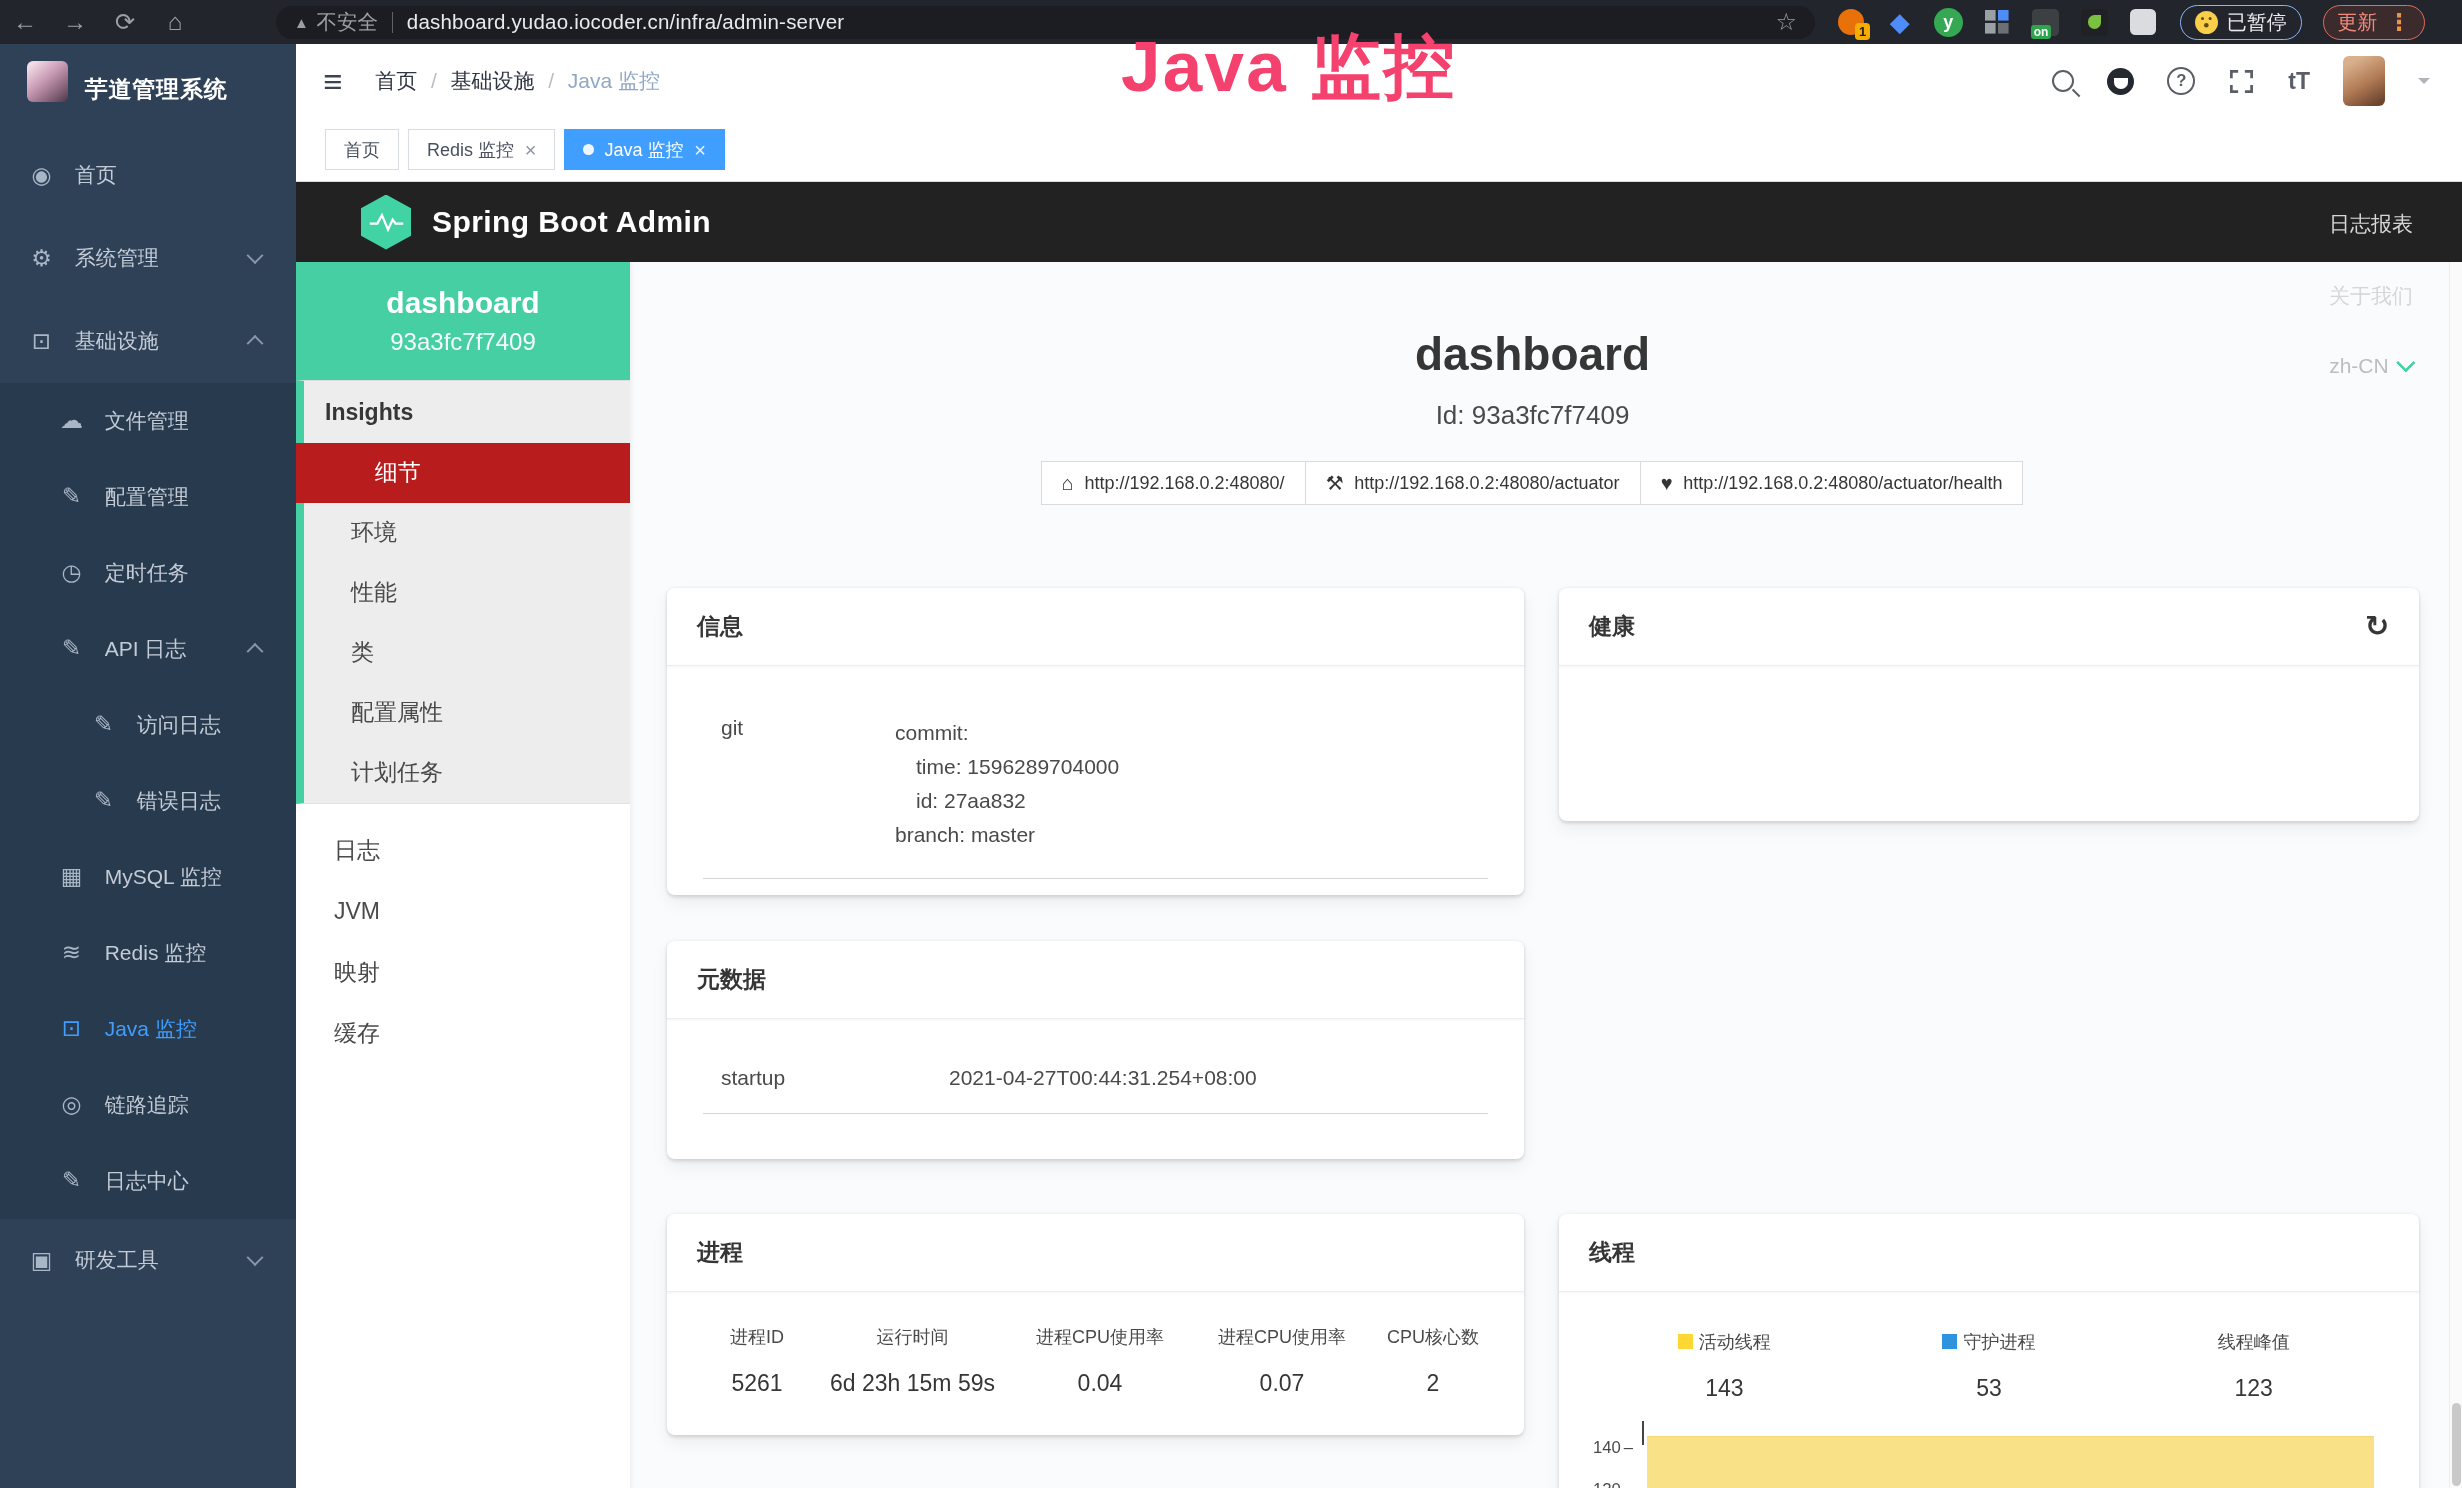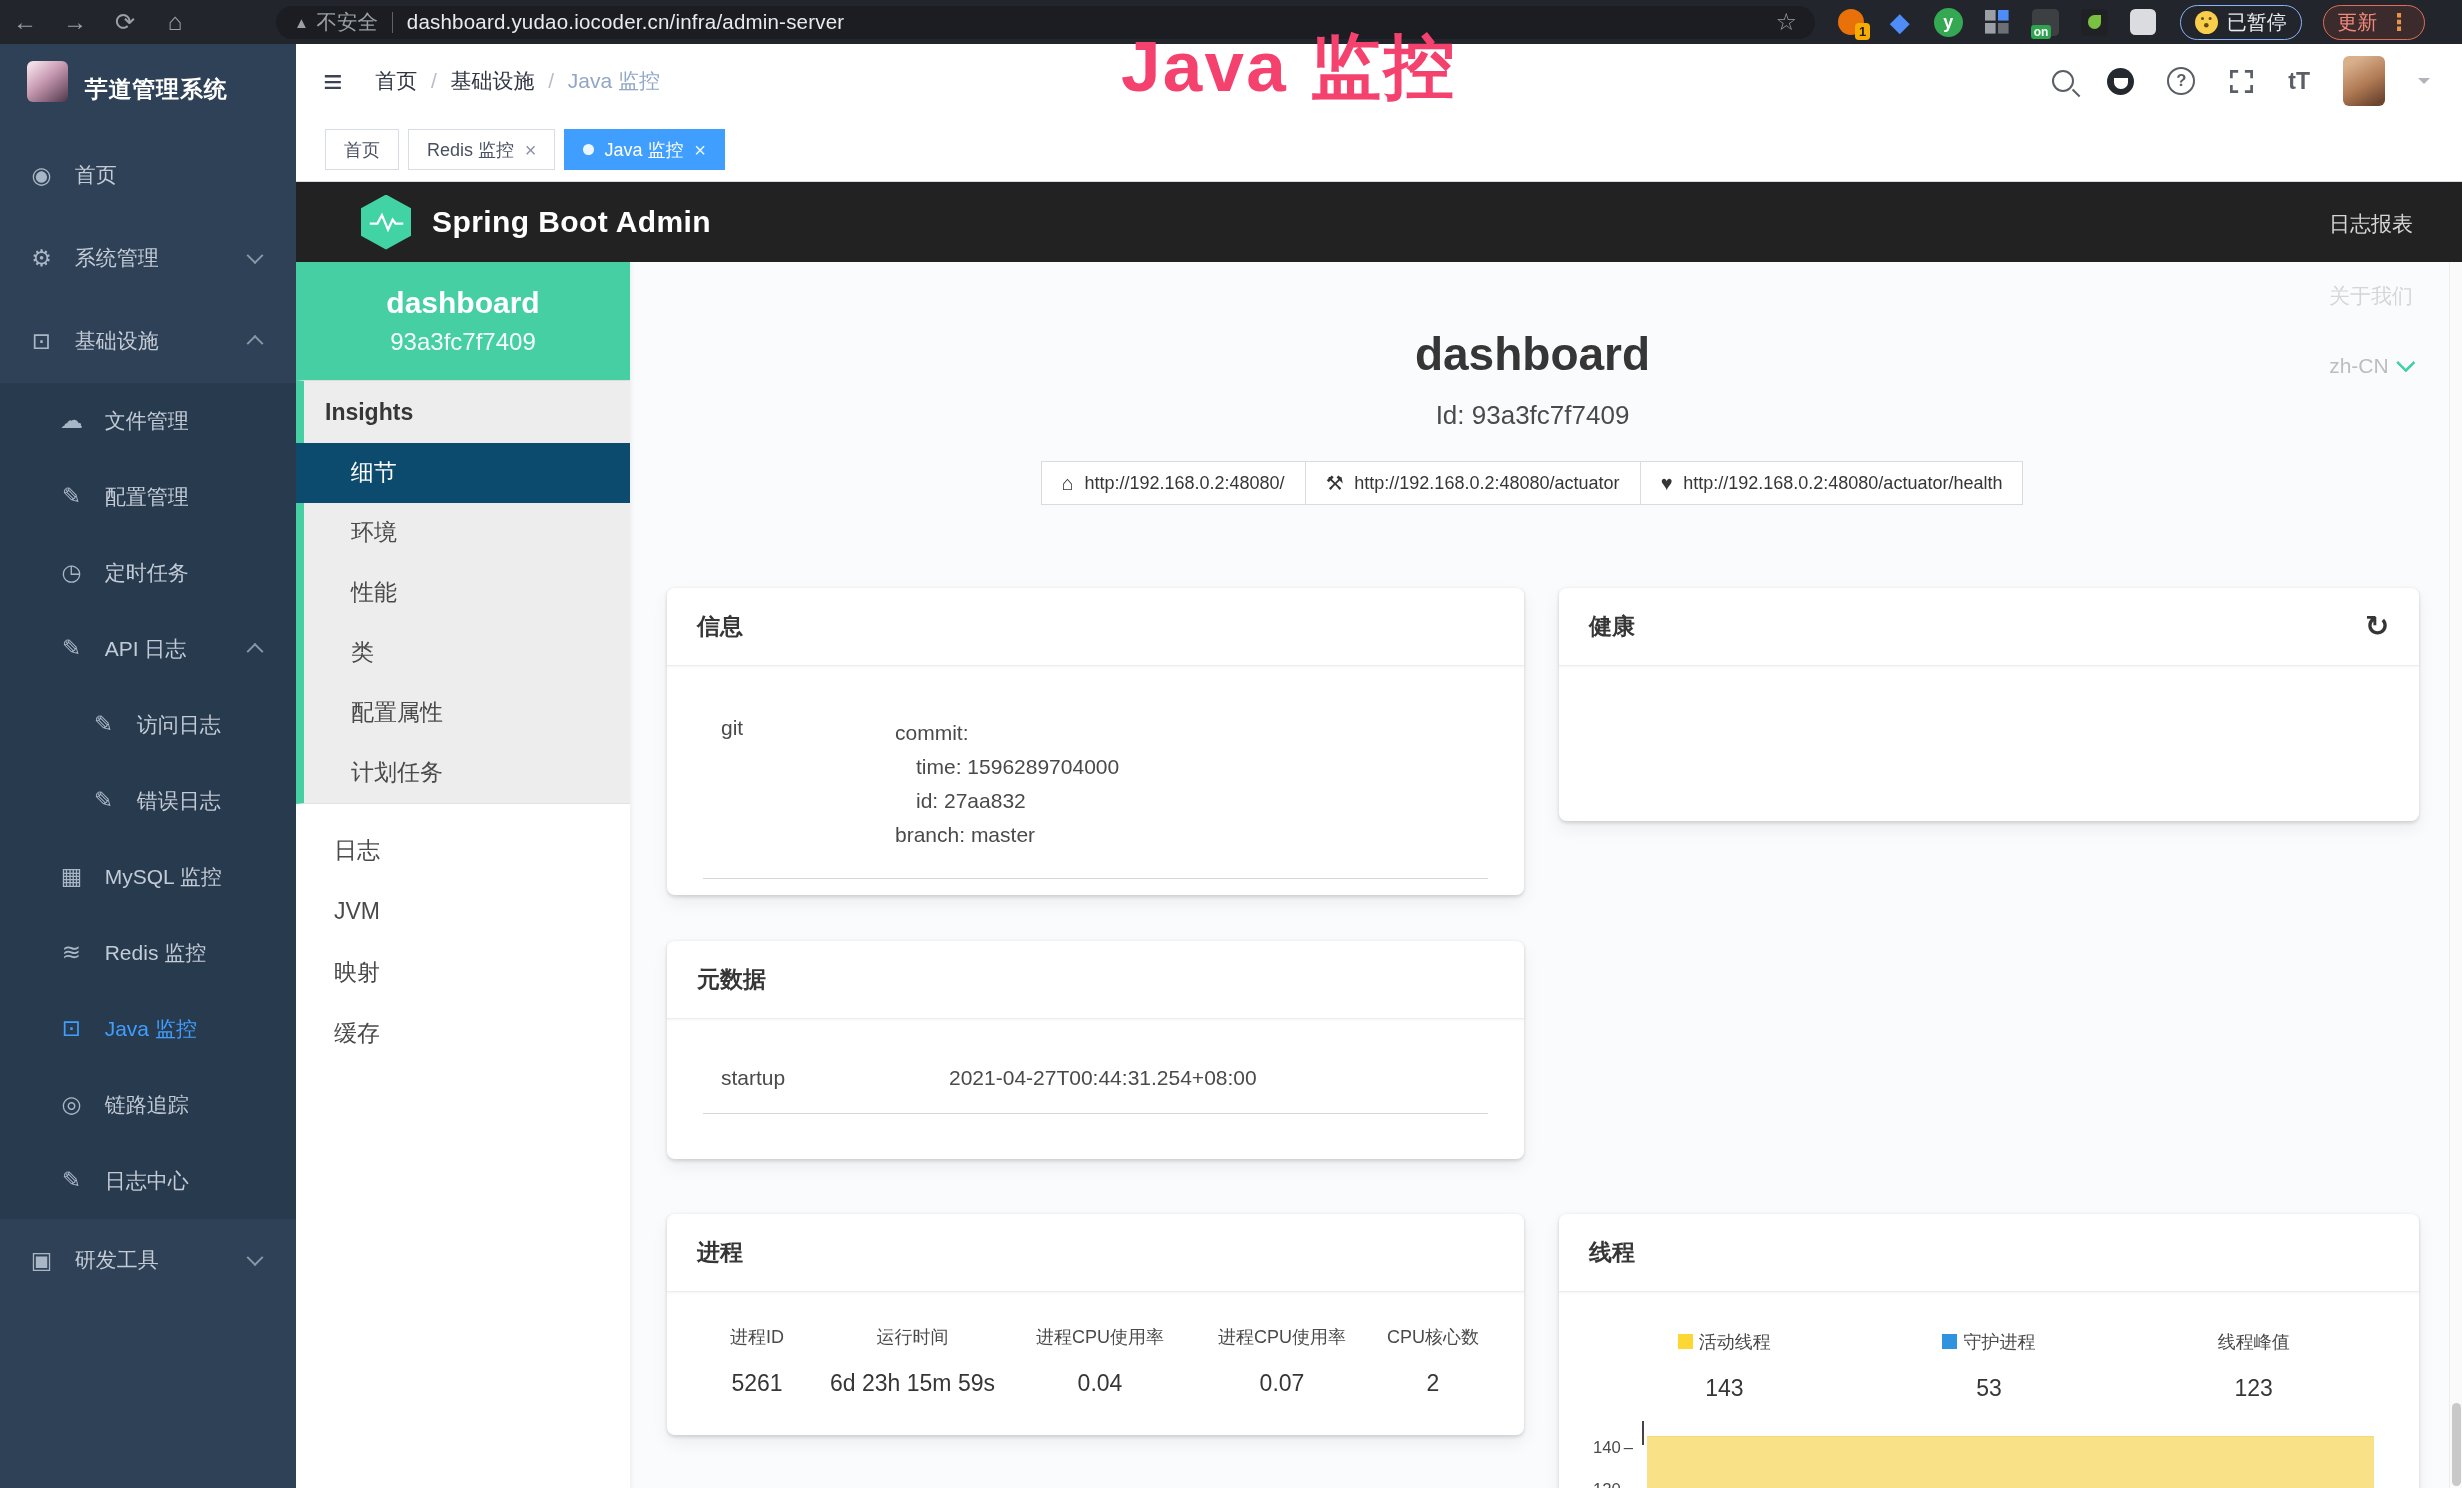--- a/index.html
+++ b/index.html
@@ -91,21 +91,21 @@
   .chev-g{width:10.6px;height:10.6px;border-right:3.8px solid #42d3a5;border-bottom:3.8px solid #42d3a5;transform:rotate(45deg) translate(-2.3px,-2.3px);border-radius:1.5px;}
 
   
   .sba-side{position:absolute;left:296px;top:262px;width:334px;bottom:0;background:#fff;box-shadow:1.5px 0 3.8px rgba(0,0,0,.05);z-index:3;}
   .inst-head{height:118px;background:#46cfa2;color:#fff;display:flex;flex-direction:column;align-items:center;justify-content:center;gap:7.6px;}
   .inst-name{font-size:30px;font-weight:700;}
   .inst-id{font-size:24px;opacity:.95;}
   .grp{background:#ededed;border-left:8.3px solid #46cfa2;border-top:0.8px solid #ddd;border-bottom:0.8px solid #e2e2e2;}
   .grp-title{font-size:23px;font-weight:700;color:#363636;padding:18px 0 16.7px 21px;}
   .grp-item{height:60px;display:flex;align-items:center;padding-left:47px;font-size:23px;color:#4a4a4a;cursor:default;}
-  .grp-item.active{background:#0c4a6e;color:#fff;margin-left:-8.3px;padding-left:55px;}
+  .grp-item.active{background:#b91c1c;color:#fff;margin-left:-8.3px;padding-left:79px;}
   .root-items{margin-top:16.7px;}
   .root-item{height:61px;display:flex;align-items:center;padding-left:38px;font-size:23px;color:#4a4a4a;cursor:default;}
 
   
   .sba-main{position:absolute;left:629px;top:262px;right:0;bottom:0;background:#fafbfc;overflow:hidden;z-index:2;}
   .m-title{position:absolute;top:65px;left:0;right:26px;text-align:center;font-size:46px;font-weight:600;color:#363636;}
   .m-sub{position:absolute;top:138px;left:0;right:26px;text-align:center;font-size:26px;color:#4a4a4a;}
   .links{position:absolute;top:199px;left:0;right:26px;display:flex;justify-content:center;}
   .link-btn{display:flex;align-items:center;gap:10.6px;border:0.8px solid #dbdbdb;background:#fff;height:44px;padding:0 20px;font-size:18px;color:#363636;margin-left:-0.8px;box-sizing:border-box;}
   .link-ic{font-size:20px;color:#363636;}

